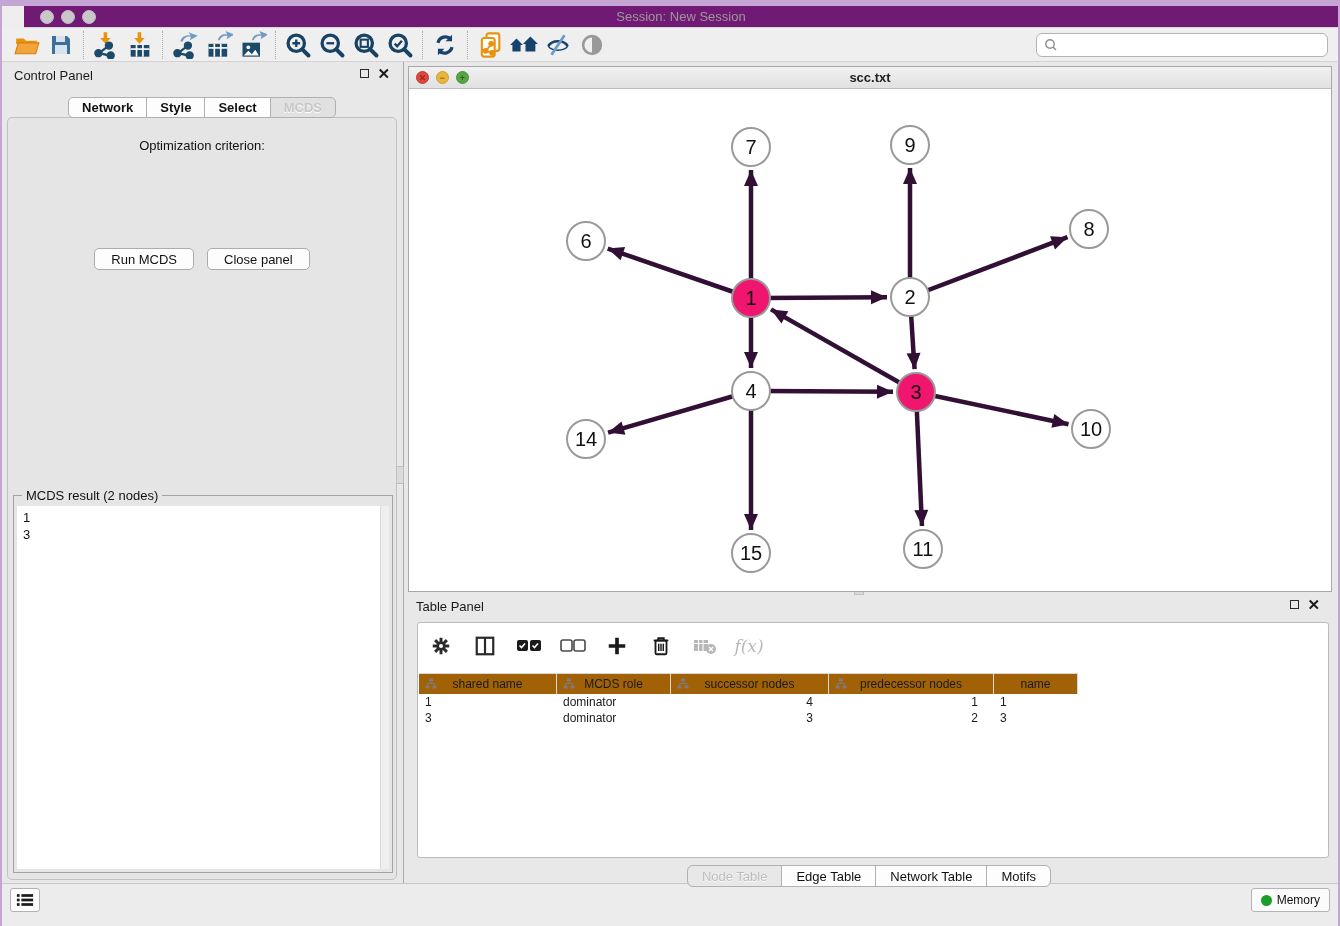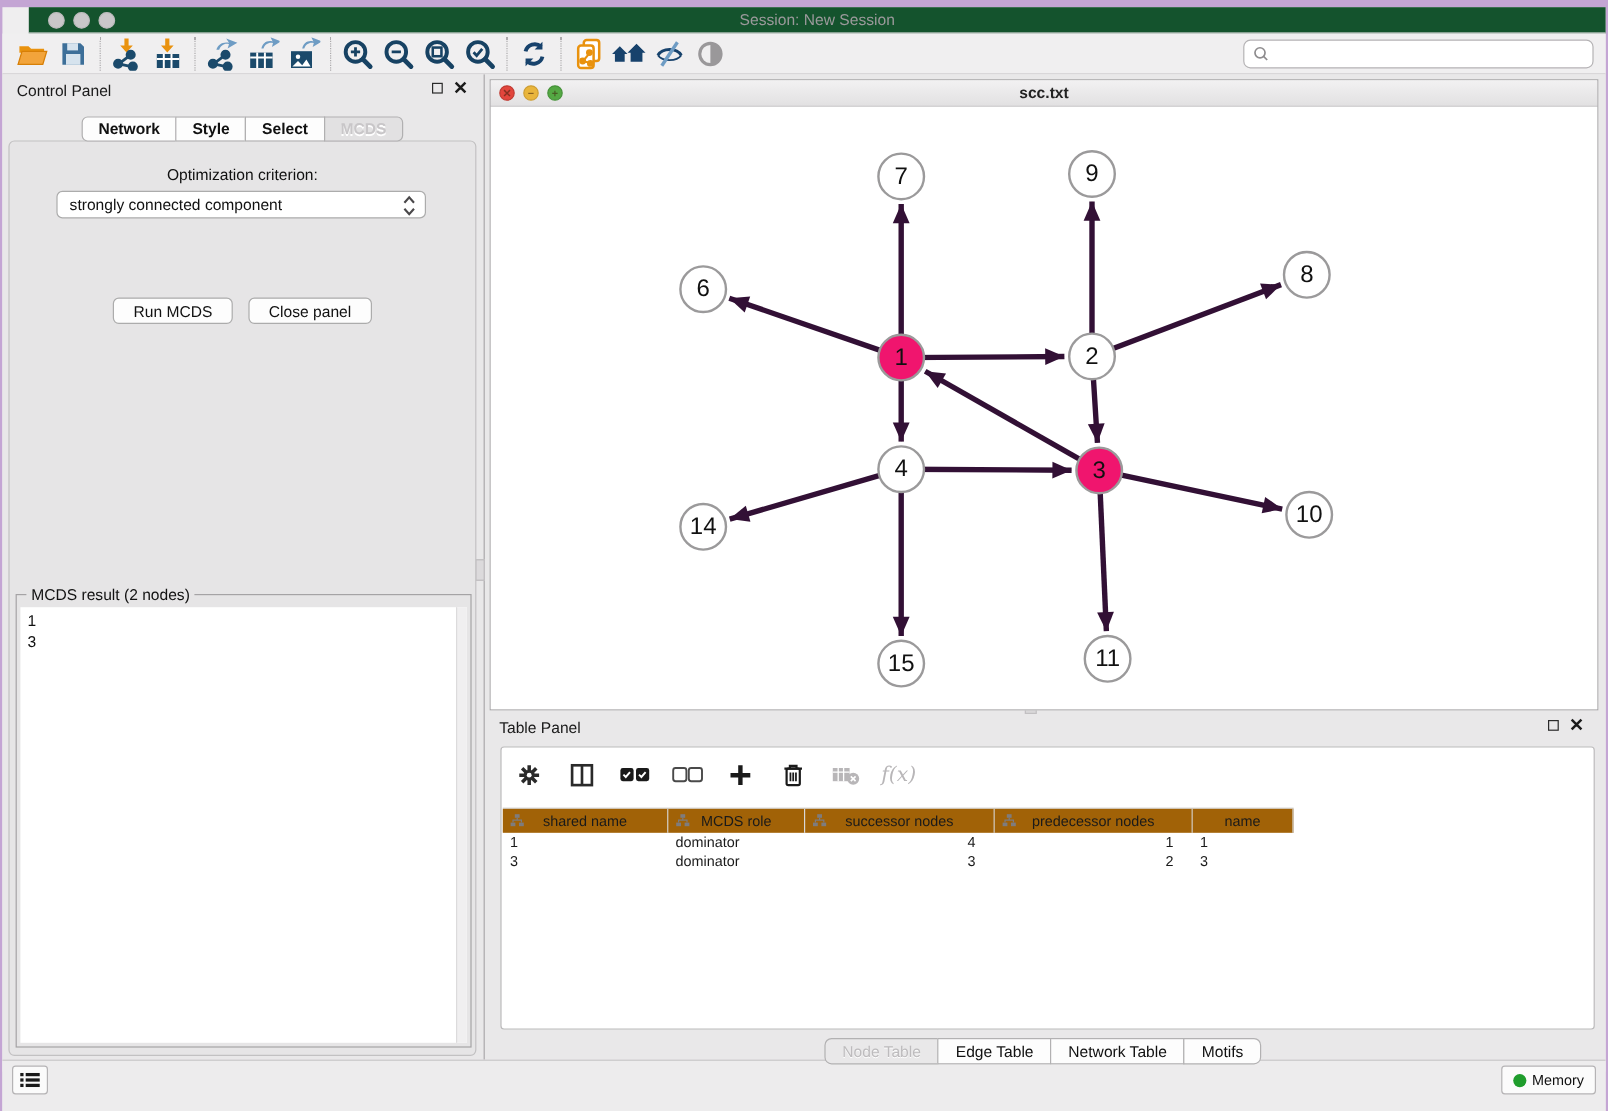--- a/index.html
+++ b/index.html
@@ -1,21 +1,21 @@
 <!DOCTYPE html>
 <html><head>
 <meta charset="utf-8">
 <style>
   * { margin:0; padding:0; box-sizing:border-box; }
   html,body { width:1340px; height:926px; }
   body { background:#C4A5D4; font-family:"Liberation Sans", sans-serif; position:relative; overflow:hidden; }
   .app { position:absolute; top:6px; left:2px; right:2px; bottom:0; background:#EFEEEF; }
 
   
-  .titlebar { position:absolute; top:0; left:0; right:0; height:22px; background:#14532d; border-bottom:1px solid #D8D6D8;margin-left:22px; }
+  .titlebar { position:absolute; top:0; left:0; right:0; height:22px; background:#701a75; border-bottom:1px solid #D8D6D8;margin-left:22px; }
   .tl-dot { position:absolute; top:4px; width:14px; height:14px; border-radius:50%; background:#C9C7C9; border:1px solid #BDBBBD; }
   .session-title { position:absolute; top:3px; left:0; right:0; text-align:center; font-size:13px; color:#9B999B; }
 
   
   .toolbar { position:absolute; top:22px; left:0; right:0; height:34px; background:#F0EFF0; border-bottom:1px solid #D4D2D4; display:flex; align-items:center; padding-left:8px; }
   .tbi { width:34px; height:30px; display:flex; align-items:center; justify-content:center; }
   .tbi svg { display:block; }
   .tb-sep { width:1px; height:28px; border-left:1px dotted #ACAAAC; margin:0 5px; }
   .search-box { position:absolute; right:10px; top:5px; width:292px; height:24px; background:#fff; border:1px solid #B5B3B5; border-radius:6px; display:flex; align-items:center; padding-left:6px; }
   .search-box input { border:none; outline:none; flex:1; font-size:12px; height:18px; background:transparent; }
@@ -267,27 +267,20 @@
         <span class="close-ic">✕</span>
       </div>
       <div class="cp-tabs">
           <div class="tab">Network</div>
           <div class="tab">Style</div>
           <div class="tab">Select</div>
           <div class="tab active">MCDS</div>
         </div>
       <div class="cp-body">
         <div class="opt-label">Optimization criterion:</div>
-        <div class="combo">
-          <span>strongly connected component</span>
-          <span class="combo-arrows"><svg width="14" height="19" viewBox="0 0 14 19">
-                <path d="M3 7l4-4.5L11 7" fill="none" stroke="#4A484A" stroke-width="1.8"></path>
-                <path d="M3 12l4 4.5L11 12" fill="none" stroke="#4A484A" stroke-width="1.8"></path>
-              </svg></span>
-        </div>
         <div class="btn-row">
           <div class="btn">Run MCDS</div>
           <div class="btn">Close panel</div>
         </div>
         <div class="result-group">
           <div class="result-label">MCDS result (2 nodes)</div>
           <div class="result-area">
             <div class="result-text">1
 3</div>
             <div class="result-scroll"></div>

